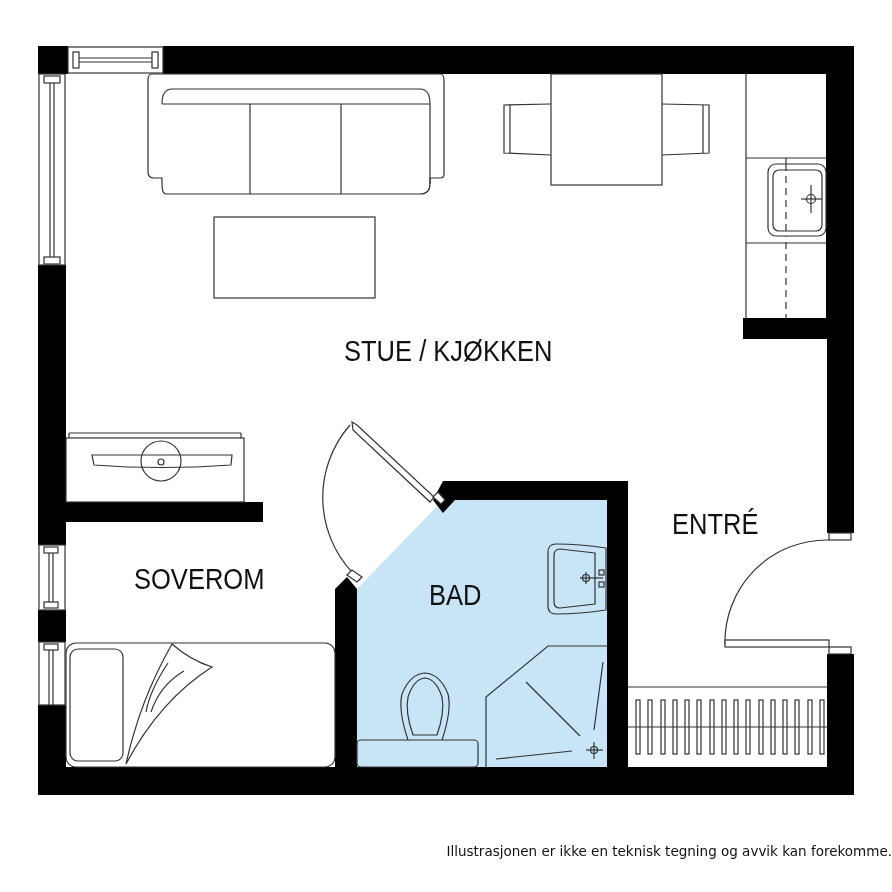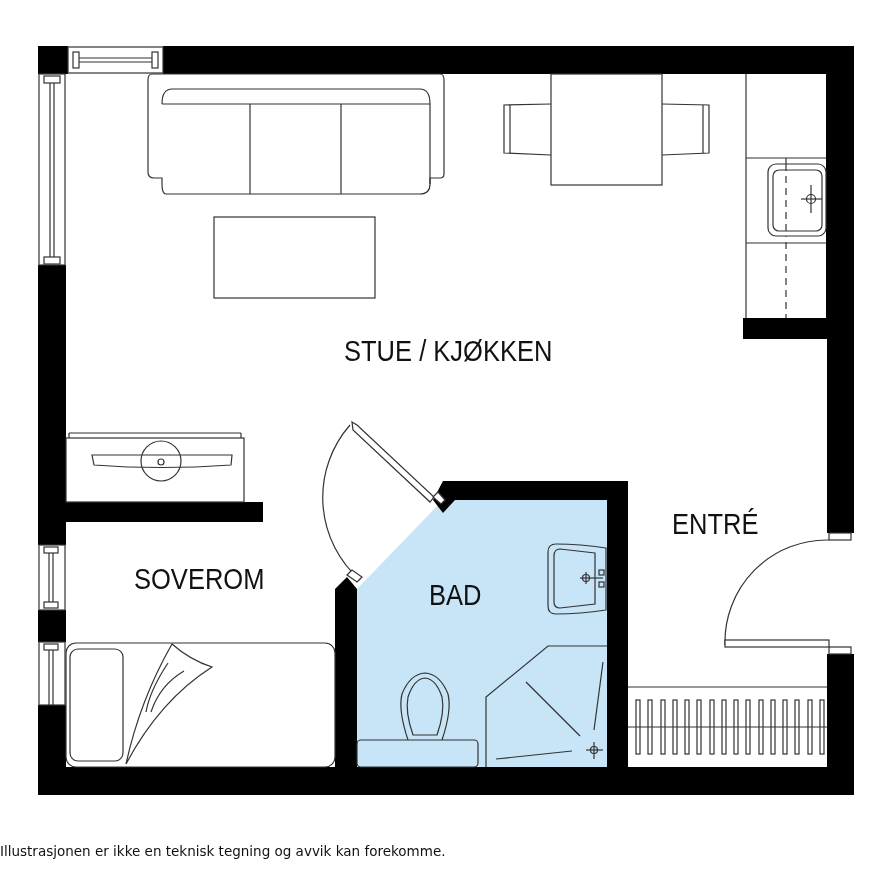--- a/index.html
+++ b/index.html
@@ -1,19 +1,19 @@
 <!DOCTYPE html>
 <html><head>
 <meta charset="utf-8">
 <style>
   html, body { margin:0; padding:0; background:#ffffff; }
   body { width:892px; height:892px; position:relative; overflow:hidden; font-family:"Liberation Sans", sans-serif; }
   #plan { position:absolute; left:0; top:0; }
   .room-label { position:absolute; font-family:"Liberation Sans", sans-serif; font-size:29px; color:#111; letter-spacing:0px; transform:scaleX(0.88); transform-origin:left top; white-space:nowrap; }
-  .caption { position:absolute; left:0; width:892px; top:843px; text-align:left; font-family:"DejaVu Sans", sans-serif; font-size:13.5px; color:#111; }
+  .caption { position:absolute; left:0; width:892px; top:843px; text-align:right; font-family:"DejaVu Sans", sans-serif; font-size:13.5px; color:#111; }
 </style>
 </head>
 <body>
 
 <svg id="plan" width="892" height="892" viewBox="0 0 892 892" xmlns="http://www.w3.org/2000/svg">
 
   <path d="M443 500 L607 500 L607 767 L357 767 L357 589 Z" fill="#c7e5f7"></path>
 
   <g fill="#000">
 

